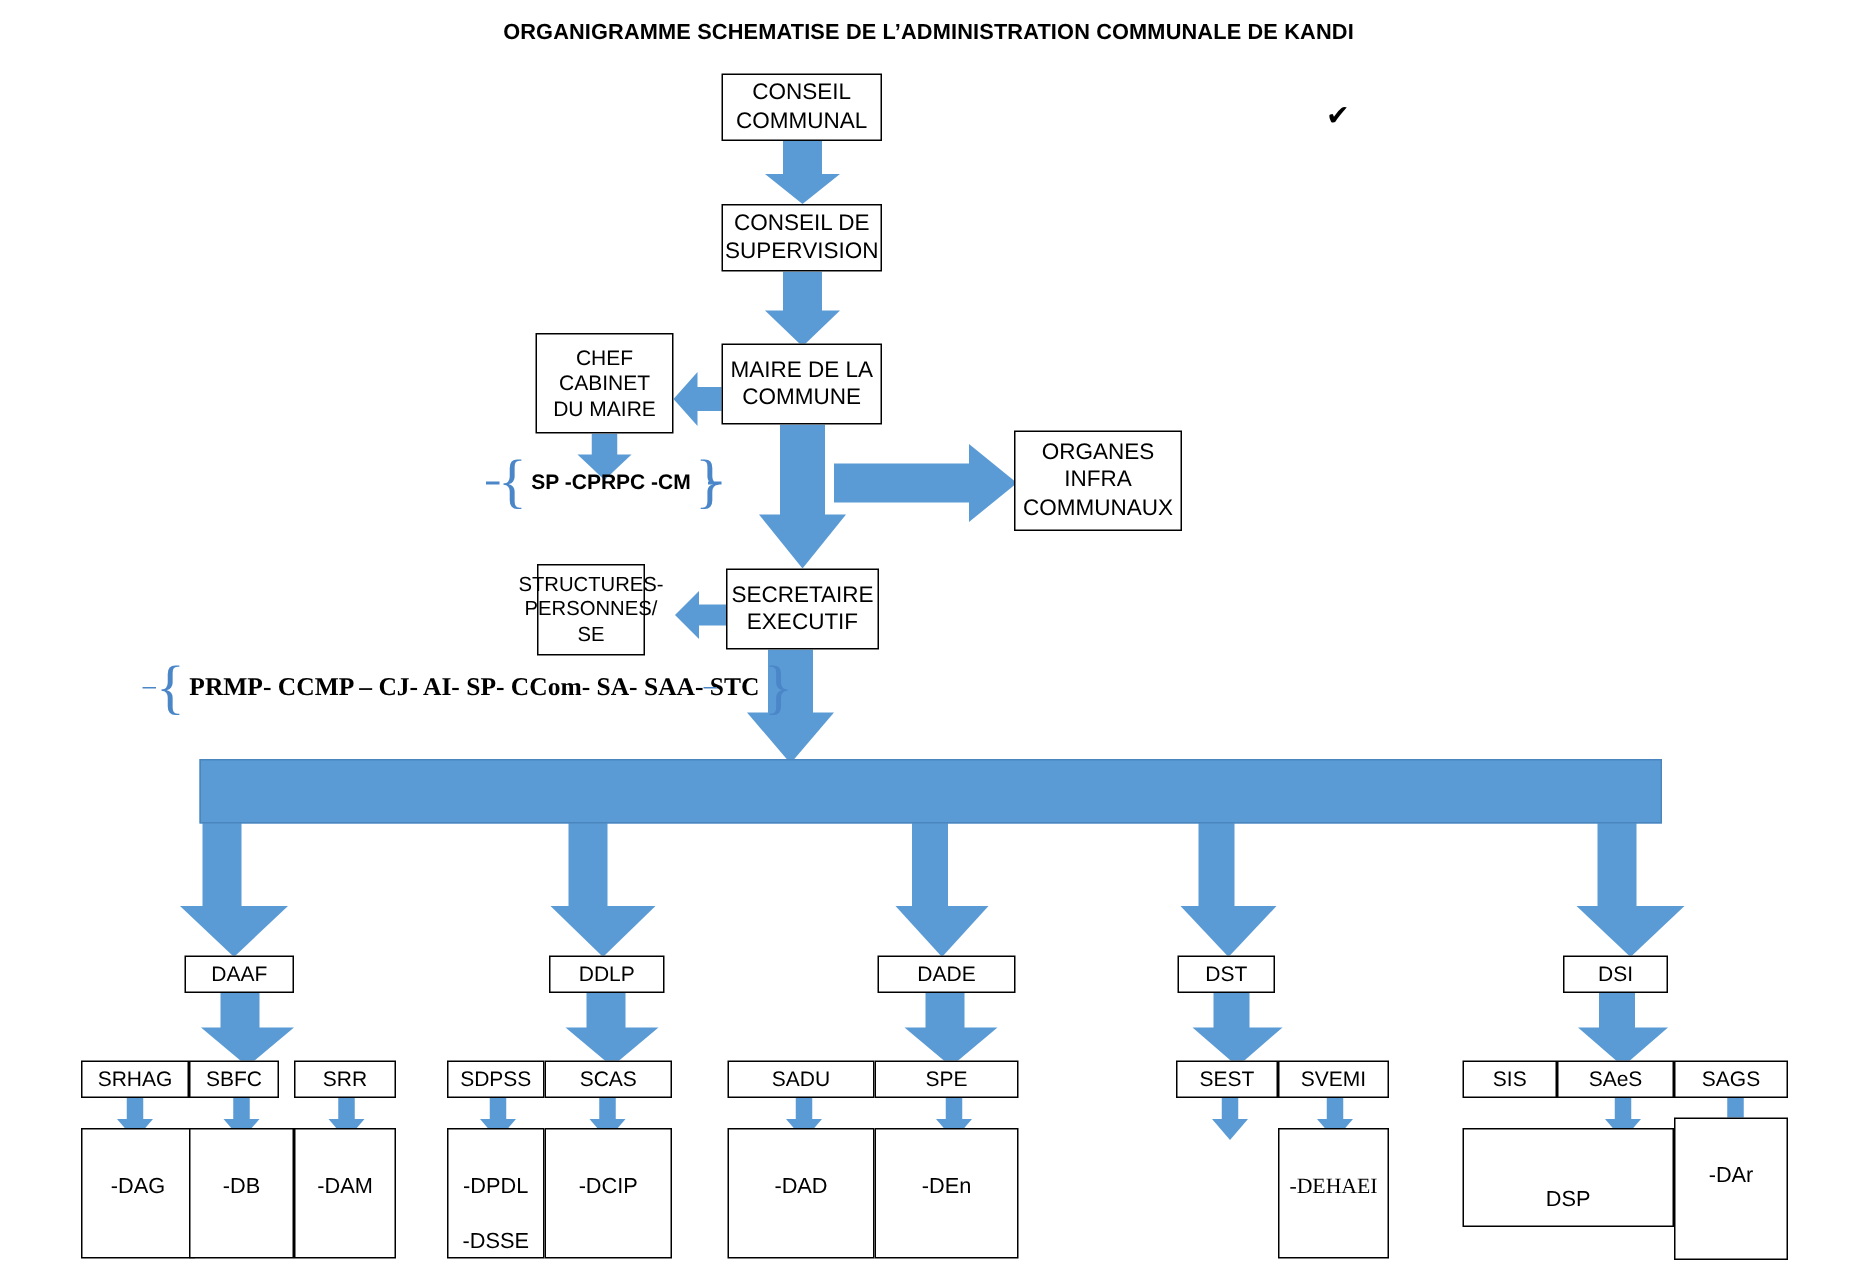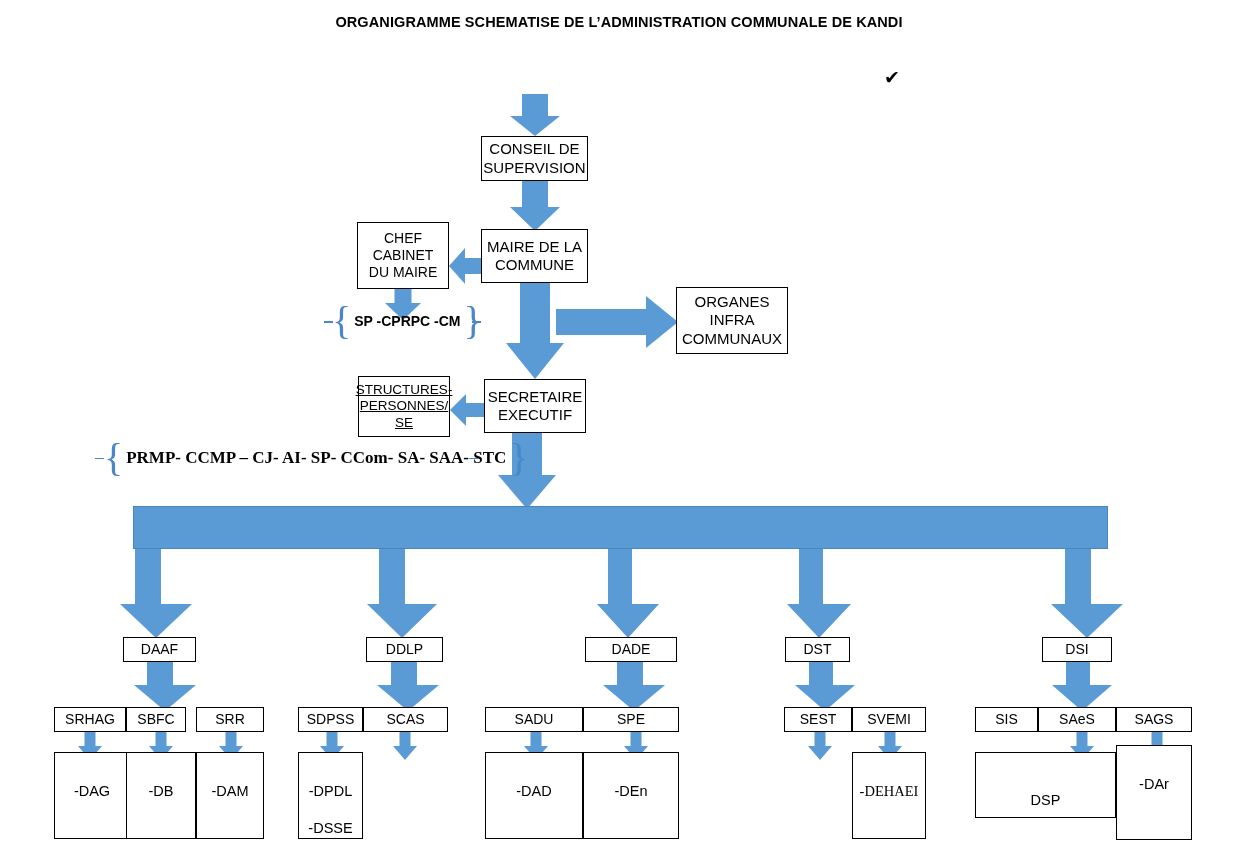--- a/index.html
+++ b/index.html
@@ -182,20 +182,22 @@
   }
 </style>
 </head>
 <body>
 
 <div id="canvas">
 
   <div id="title">ORGANIGRAMME SCHEMATISE DE L’ADMINISTRATION COMMUNALE DE KANDI</div>
   <div id="checkmark">✔</div>
 
+  <div class="box lead" style="left:481px; top:49px; width:107px; height:45px;">CONSEIL
+COMMUNAL</div>
 
   <div class="arrow-down" style="left:510px; top:94px; width:50px; height:42px;">
     <div class="shaft" style="width:26px; height:24px;"></div>
     <div class="head" style="top:22px; border-left-width:25px; border-right-width:25px; border-top-width:20px;"></div>
   </div>
 
   <div class="box lead" style="left:481px; top:136px; width:107px; height:45px;">CONSEIL DE
 SUPERVISION</div>
 
   <div class="arrow-down" style="left:510px; top:181px; width:50px; height:50px;">
@@ -238,21 +240,21 @@
 COMMUNAUX</div>
 
   <div class="arrow-down" style="left:506px; top:283px; width:58px; height:96px;">
     <div class="shaft" style="width:30px; height:64px;"></div>
     <div class="head" style="top:60px; border-left-width:29px; border-right-width:29px; border-top-width:36px;"></div>
   </div>
 
   <div class="box lead" style="left:484px; top:379px; width:102px; height:54px;">SECRETAIRE
 EXECUTIF</div>
 
-  <div class="box small" style="left:358px; top:376px; width:92px; height:61px;text-decoration:underline;">STRUCTURES-
+  <div class="box small" style="left:358px; top:376px; width:72px; height:61px;">STRUCTURES-
 PERSONNES/
 SE</div>
 
   <div class="arrow-left" style="left:450px; top:394px; width:34px; height:32px;">
     <div class="shaft" style="width:19px; height:14px;"></div>
     <div class="head" style="left:0px; border-top-width:16px; border-bottom-width:16px; border-right-width:16px;"></div>
   </div>
 
   <div class="bracket-group" id="bracket-prmp" style="left:104px; top:441px; width:365px; height:33px;">
     <span class="brace">{</span>
@@ -407,20 +409,27 @@
     </div>
   </div>
 
   <div class="box leaf" style="left:298px; top:752px; width:65px; height:87px;">
     <div class="lines">
       <div>-DPDL</div>
       <div>-DSSE</div>
       
     </div>
   </div>
+  <div class="box leaf" style="left:363px; top:752px; width:85px; height:87px;">
+    <div class="lines">
+      <div>-DCIP</div>
+      <div style="height:22px;"></div>
+      
+    </div>
+  </div>
 
   <div class="box leaf" style="left:485px; top:752px; width:98px; height:87px;">
     <div class="lines">
       <div>-DAD</div>
       <div style="height:22px;"></div>
       
     </div>
   </div>
   <div class="box leaf" style="left:583px; top:752px; width:96px; height:87px;">
     <div class="lines">

